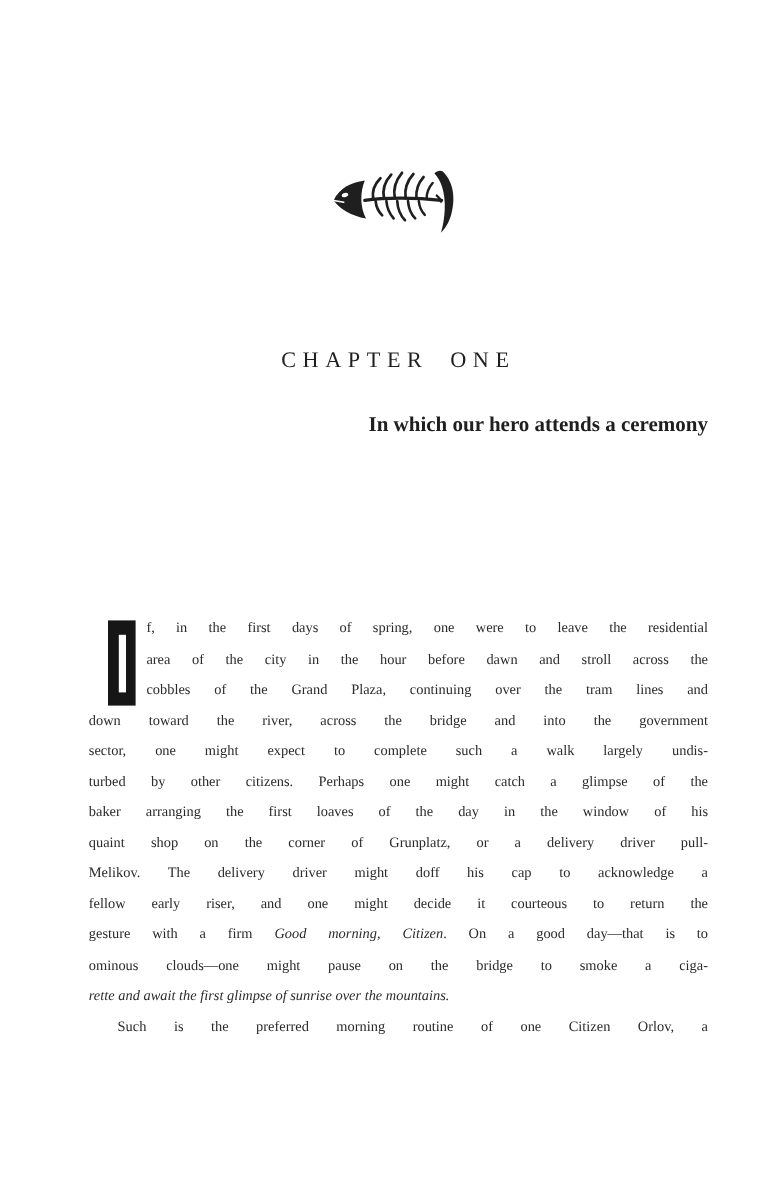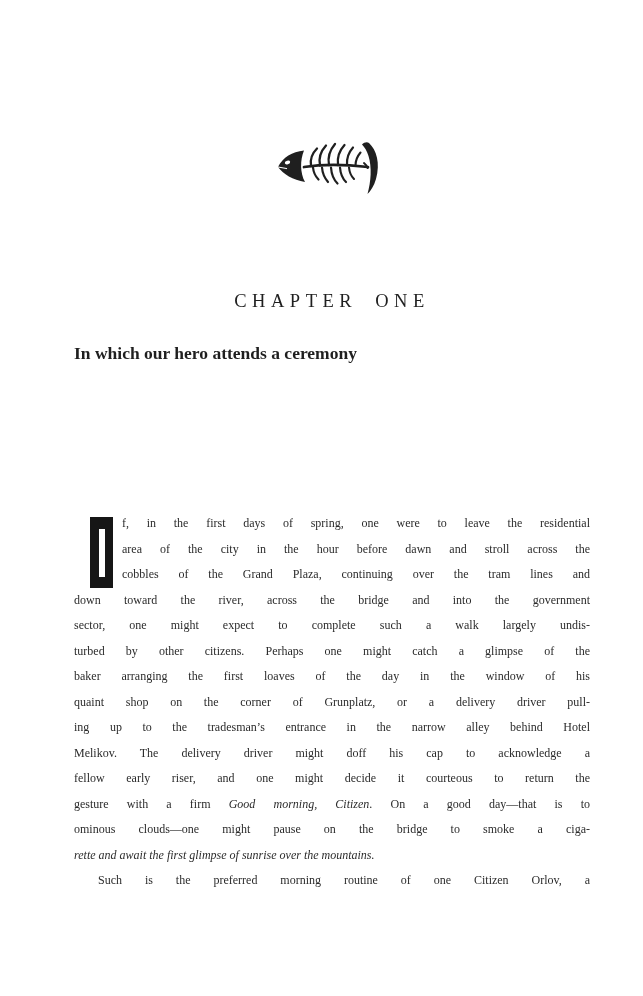--- a/index.html
+++ b/index.html
@@ -24,21 +24,21 @@
   .chapter-heading{
     position:absolute;left:74px;top:251px;width:516px;margin:0;
     text-align:center;
     font-size:18.5px;font-weight:400;
     letter-spacing:5.5px;word-spacing:8px;
     color:var(--ink);
     white-space:nowrap;
   }
   .chapter-subtitle{
     position:absolute;left:74px;top:303px;width:516px;margin:0;
-    text-align:left;
+    text-align:right;
     font-size:17.5px;font-weight:700;
     color:var(--ink);
     white-space:nowrap;
   }
   .body-text{
     position:absolute;left:74px;top:471px;width:516px;
     font-size:12px;line-height:25.5px;
     color:var(--body-ink);
   }
   .line{
@@ -106,21 +106,20 @@
     </div>
     <div class="lines">
         <div class="line inset"><span>f, in the first days of spring, one were to leave the residential</span></div>
         <div class="line inset"><span>area of the city in the hour before dawn and stroll across the</span></div>
         <div class="line inset"><span>cobbles of the Grand Plaza, continuing over the tram lines and</span></div>
         <div class="line"><span>down toward the river, across the bridge and into the government</span></div>
         <div class="line"><span>sector, one might expect to complete such a walk largely undis-</span></div>
         <div class="line"><span>turbed by other citizens. Perhaps one might catch a glimpse of the</span></div>
         <div class="line"><span>baker arranging the first loaves of the day in the window of his</span></div>
         <div class="line"><span>quaint shop on the corner of Grunplatz, or a delivery driver pull-</span></div>
-        <div class="line"><span>ing up to the tradesman’s entrance in the narrow alley behind Hotel</span></div>
         <div class="line"><span>Melikov. The delivery driver might doff his cap to acknowledge a</span></div>
         <div class="line"><span>fellow early riser, and one might decide it courteous to return the</span></div>
         <div class="line"><span>gesture with a firm </span><span class="it">Good morning, Citizen</span><span>. On a good day—that is to</span></div>
         <div class="line"><span>ominous clouds—one might pause on the bridge to smoke a ciga-</span></div>
         <div class="line end"><span>rette and await the first glimpse of sunrise over the mountains.</span></div>
         <div class="line indent"><span>Such is the preferred morning routine of one Citizen Orlov, a</span></div>
       </div>
   </section>
 
 </div>

